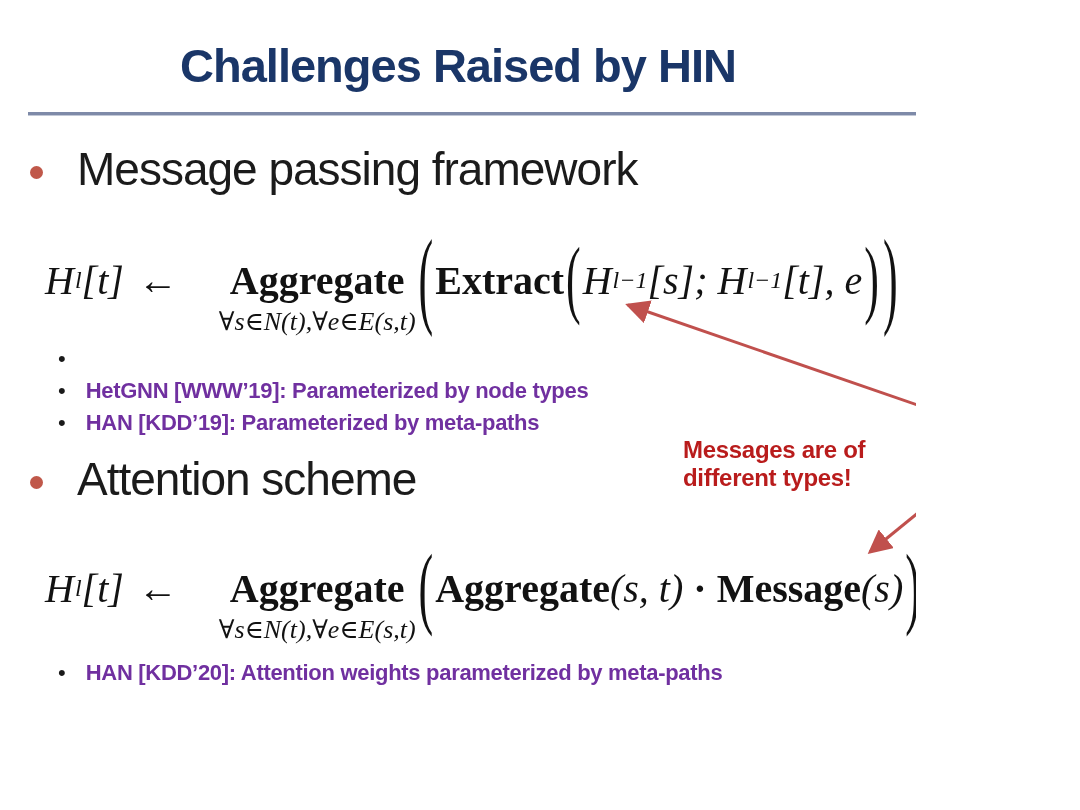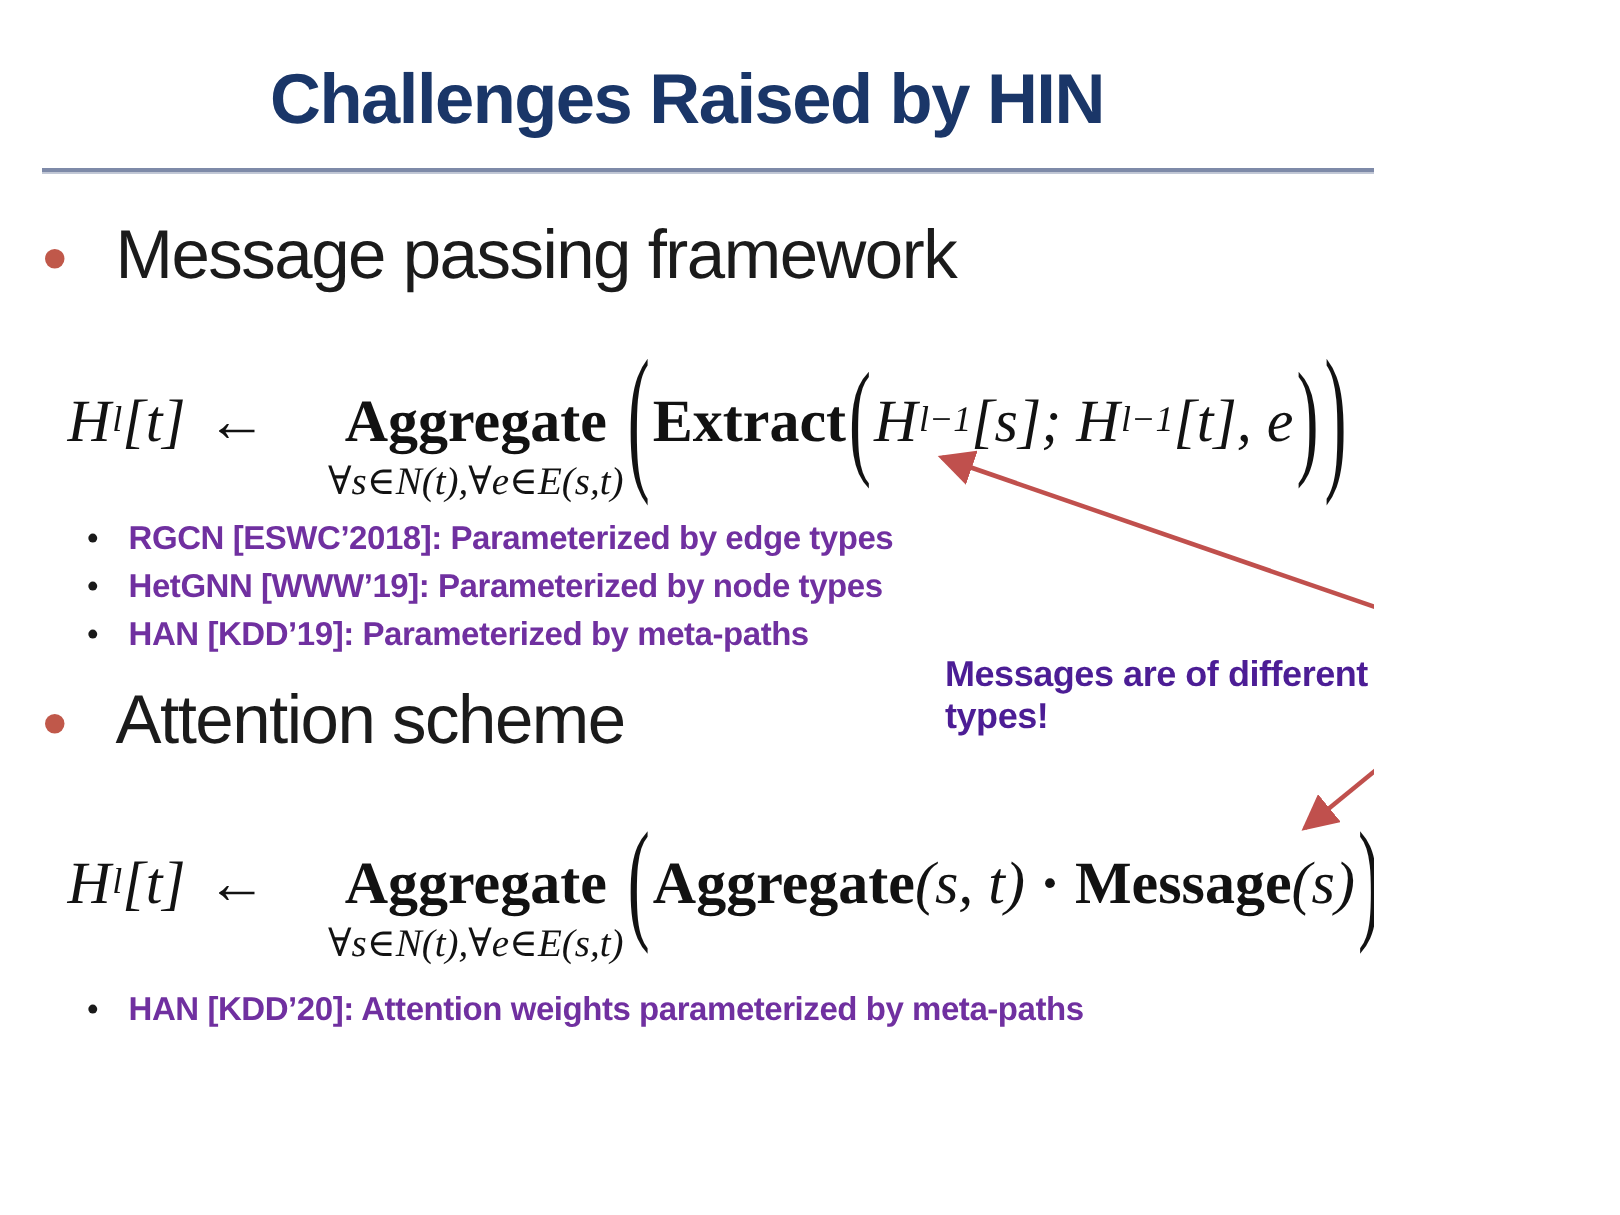--- a/index.html
+++ b/index.html
@@ -53,22 +53,22 @@
   
   .sub-list { position:absolute; }
   .sl1 { top:346px; left:58px; }
   .sl2 { top:660px; left:58px; }
   .sub-item { display:flex; align-items:baseline; height:32px; }
   .sub-item .sdot { color:#1a1a1a; font-size:22px; margin-right:20px; }
   .sub-item .stext { font-size:22px; font-weight:bold; color:#7030a0; letter-spacing:-0.3px; }
 
   
   .callout {
-    position:absolute; top:436px; left:630px;
-    font-size:24px; font-weight:bold; color:#4c1d95; letter-spacing:-0.3px;
+    position:absolute; top:436px; left:683px;
+    font-size:24px; font-weight:bold; color:#b91c1c; letter-spacing:-0.3px;
   }
 
   
   .arrows { position:absolute; top:0; left:0; width:1080px; height:810px; pointer-events:none; }
 
   
   .page-num {
     position:absolute; top:754px; left:1026px;
     font-size:24px; color:#1d4ed8;
   }
@@ -105,21 +105,20 @@
     <span class="mi">H</span>
       <sup>l−1</sup>
       <span class="mi">[t], e</span>
     <span class="paren p-inner">)</span>
     <span class="paren p-outer">)</span>
   </div>
 
   <div class="sub-list sl1">
     <div class="sub-item">
       <span class="sdot">•</span>
-      <span class="stext">RGCN [ESWC’2018]: Parameterized by edge types</span>
     </div>
     <div class="sub-item">
       <span class="sdot">•</span>
       <span class="stext">HetGNN [WWW’19]: Parameterized by node types</span>
     </div>
     <div class="sub-item">
       <span class="sdot">•</span>
       <span class="stext">HAN [KDD’19]: Parameterized by meta-paths</span>
     </div>
   </div>

